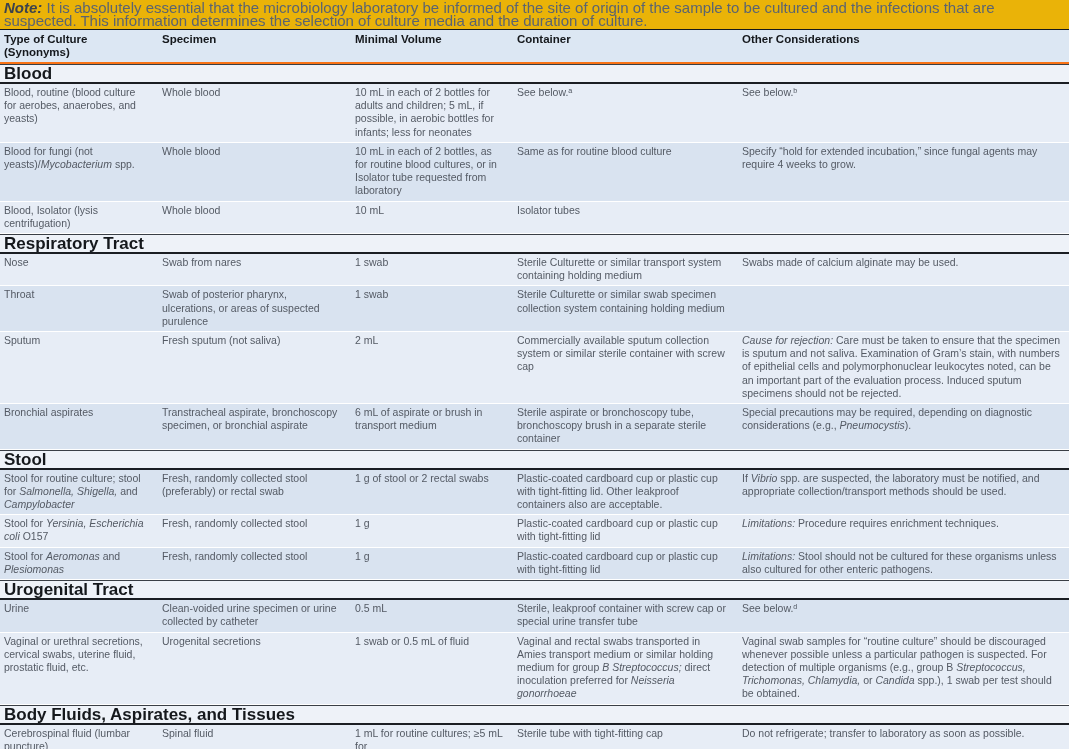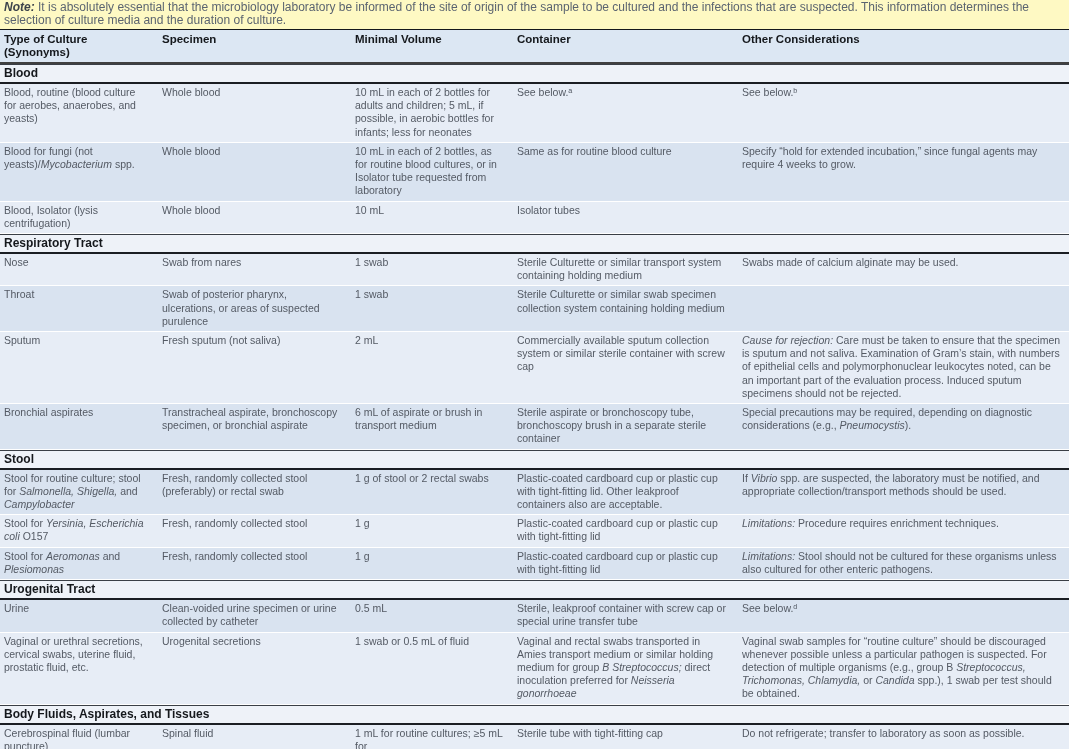--- a/index.html
+++ b/index.html
@@ -3,51 +3,51 @@
 <meta charset="utf-8">
 <style>
   html,body{margin:0;padding:0;}
   body{
     width:1069px;height:749px;overflow:hidden;
     font-family:"Liberation Sans","DejaVu Sans",sans-serif;
     background:#ffffff;color:#545a64;
     -webkit-font-smoothing:antialiased;
   }
   .note{
-    background:#fef9c3;color:#5b6470;
-    font-size:12px;line-height:13px;
+    background:#eab308;color:#5b6470;
+    font-size:15px;line-height:13px;
     padding:1px 14px 2px 4px;
   }
   .note .note-label{font-weight:bold;font-style:italic;color:#3d434c;}
   .trow{
     display:grid;
     grid-template-columns:162px 193px 162px 225px 1fr;
   }
   .c{
     padding:2px 12px 3px 0;
     font-size:10.5px;line-height:13.2px;
   }
   .c:first-child{padding-left:4px;}
   .c:last-child{padding-right:6px;}
   .header-row{
     background:#dce7f3;
     border-top:1px solid #15181c;
-    border-bottom:2px solid #404040;
+    border-bottom:2px solid #f97316;
   }
   .header-row .c{
     font-weight:bold;color:#15181c;
     font-size:11.5px;line-height:13px;
     padding-top:3px;padding-bottom:3px;
   }
   .section-row{
     background:#eef2f8;
     border-top:1px solid #3a3f46;
     border-bottom:2px solid #1b1e23;
     font-weight:bold;color:#15181c;
-    font-size:12px;line-height:13px;
+    font-size:17px;line-height:13px;
     padding:2px 6px 2px 4px;
   }
   .row{border-bottom:1px solid #ffffff;}
   .row.light{background:#e7edf6;}
   .row.dark{background:#d9e3f0;}
   em{font-style:italic;text-align:center;}
 </style>
 </head>
 <body>
 

